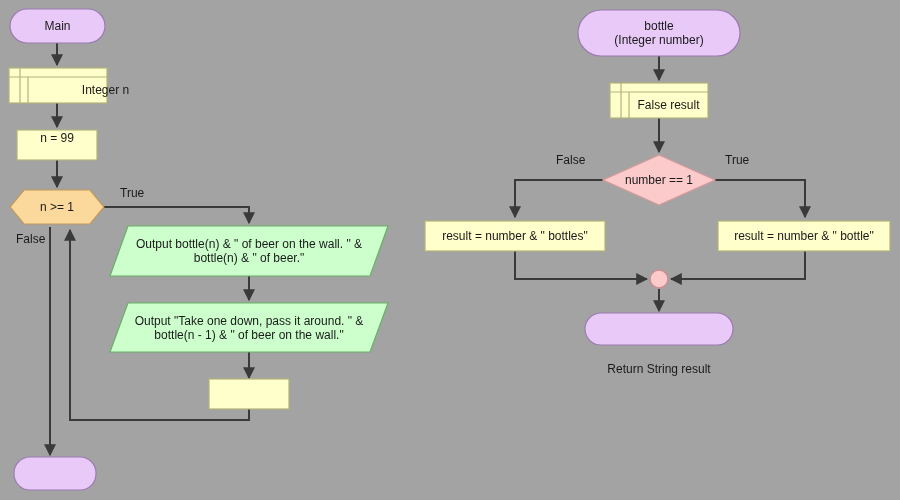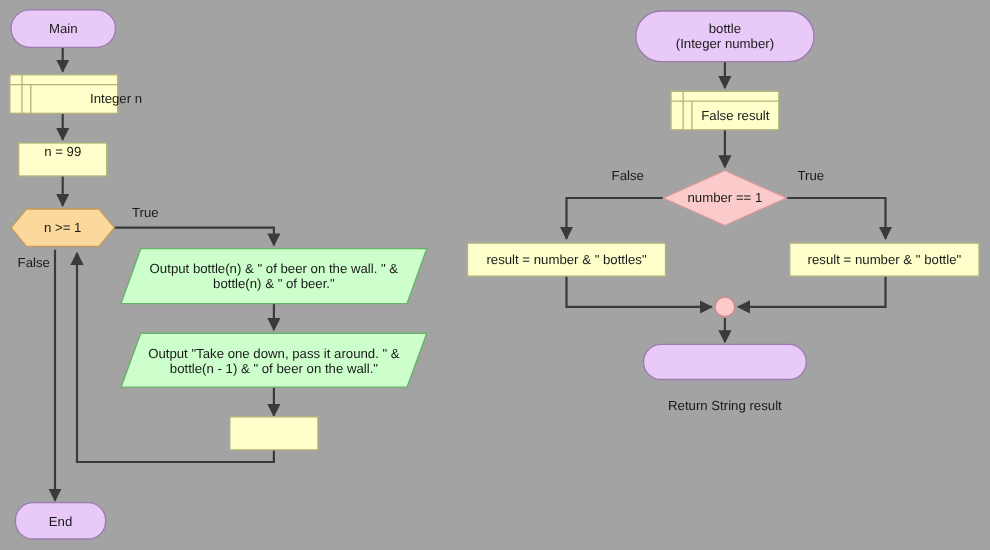--- a/index.html
+++ b/index.html
@@ -138,21 +138,20 @@
 
   <div class="node-label" style="left:10px; top:190px; width:94px; height:34px;">n &gt;= 1</div>
 
   <div class="node-label" style="left:120px; top:226px; width:258px; height:50px;">Output bottle(n) &amp; " of beer on the wall. " &amp;
 bottle(n) &amp; " of beer."</div>
 
   <div class="node-label" style="left:120px; top:303px; width:258px; height:49px;">Output "Take one down, pass it around. " &amp;
 bottle(n - 1) &amp; " of beer on the wall."</div>
 
 
-  <div class="node-label" style="left:14px; top:457px; width:82px; height:33px;">End</div>
 
   <div class="edge-label" style="left:120px; top:186px;">True</div>
 
   <div class="edge-label" style="left:16px; top:232px;">False</div>
 
   <div class="node-label" style="left:578px; top:10px; width:162px; height:46px;">bottle
 (Integer number)</div>
 
   <div class="node-label" style="left:629px; top:92px; width:79px; height:26px;">False result</div>
 

